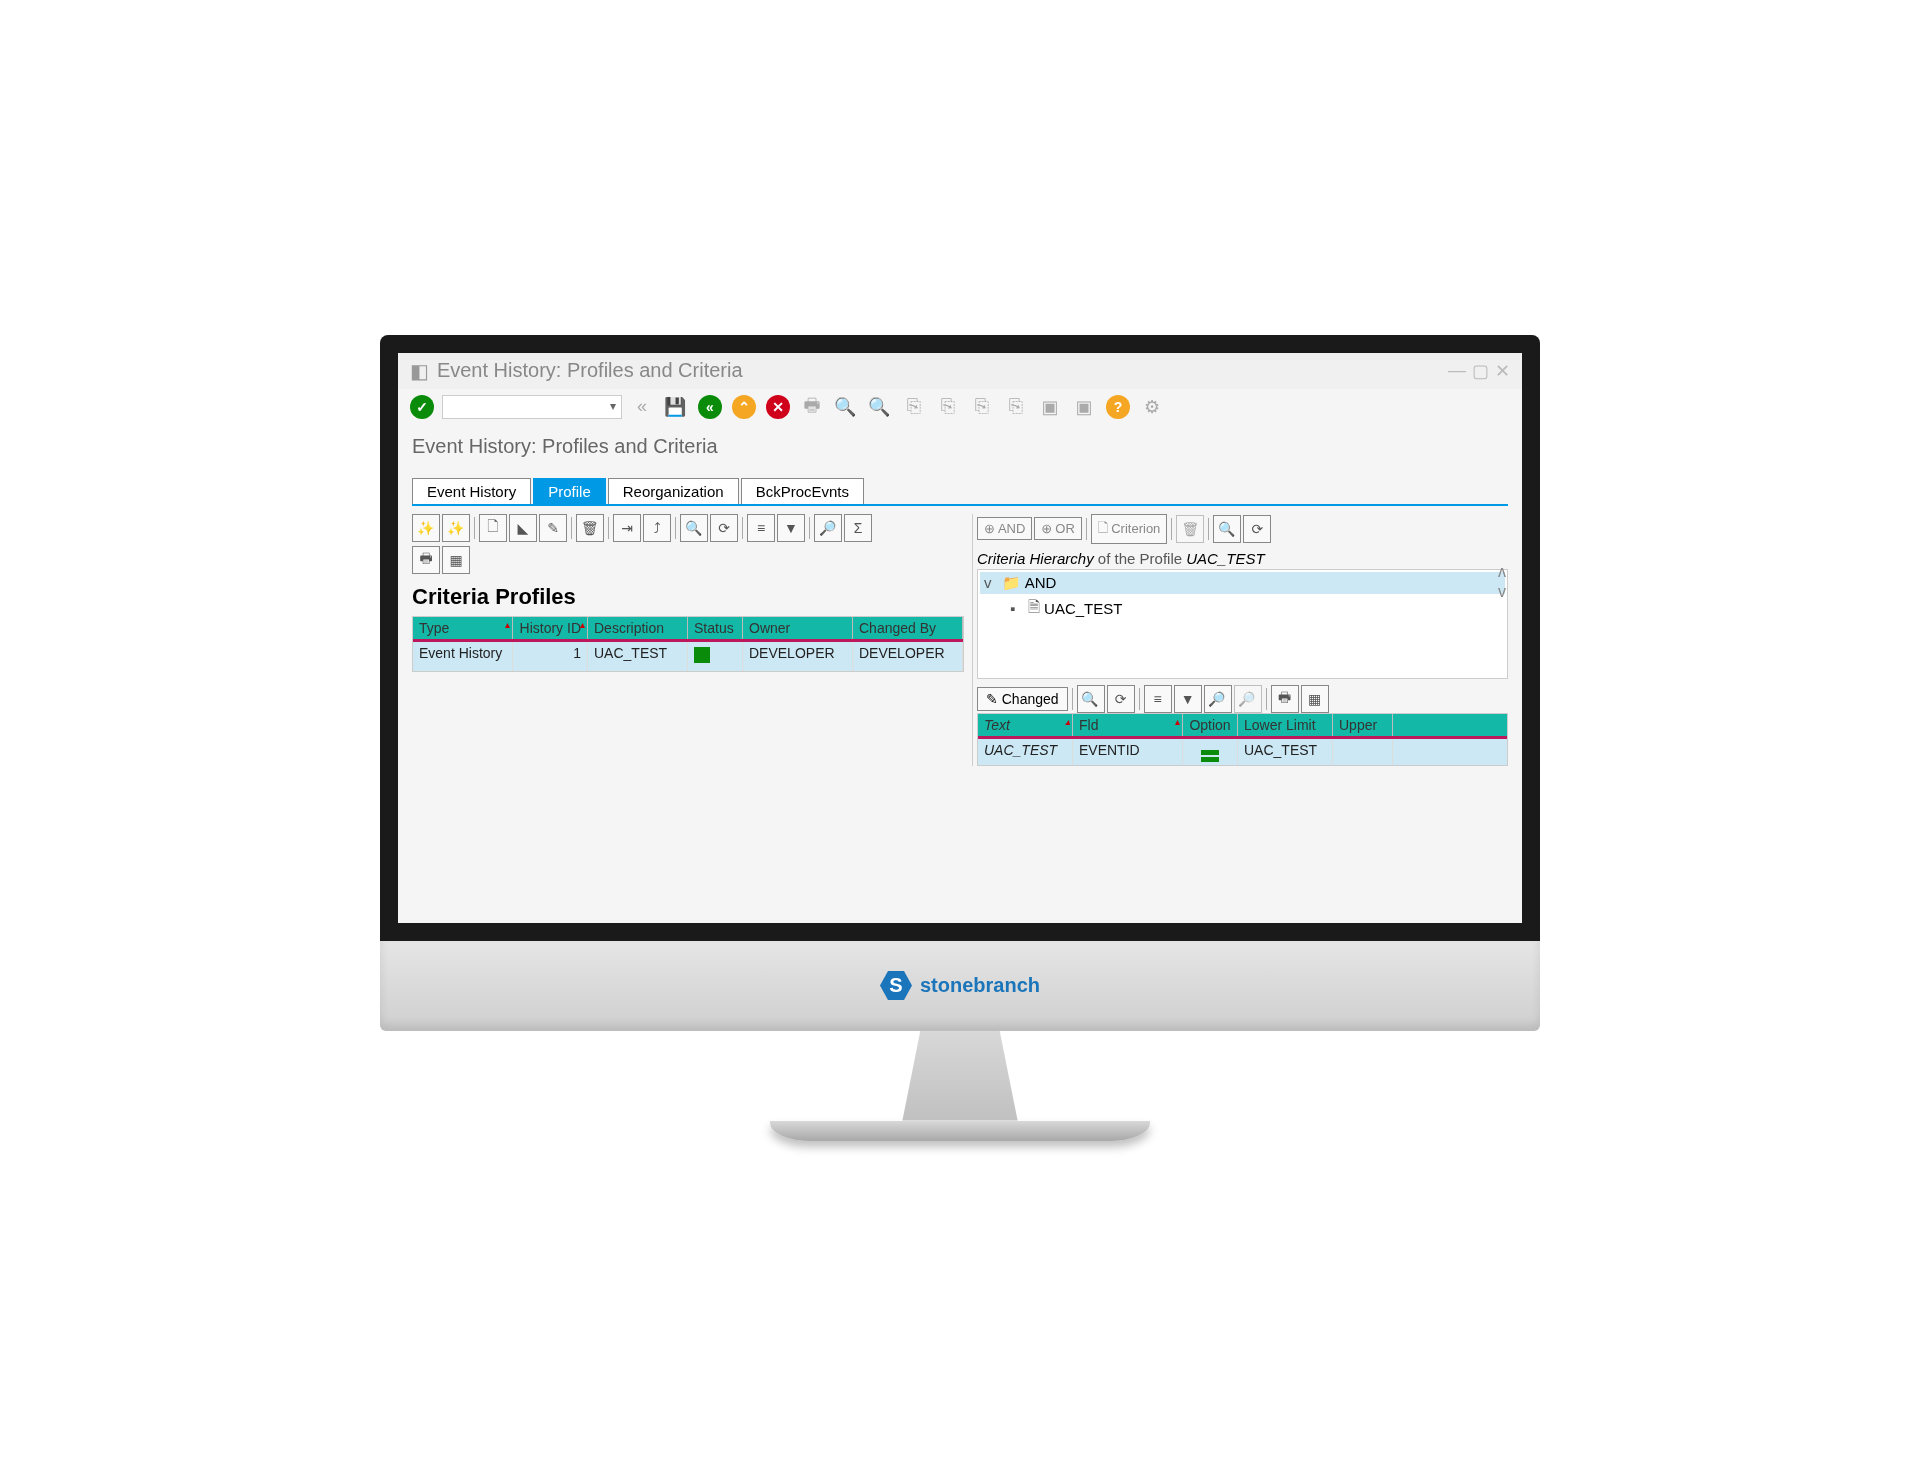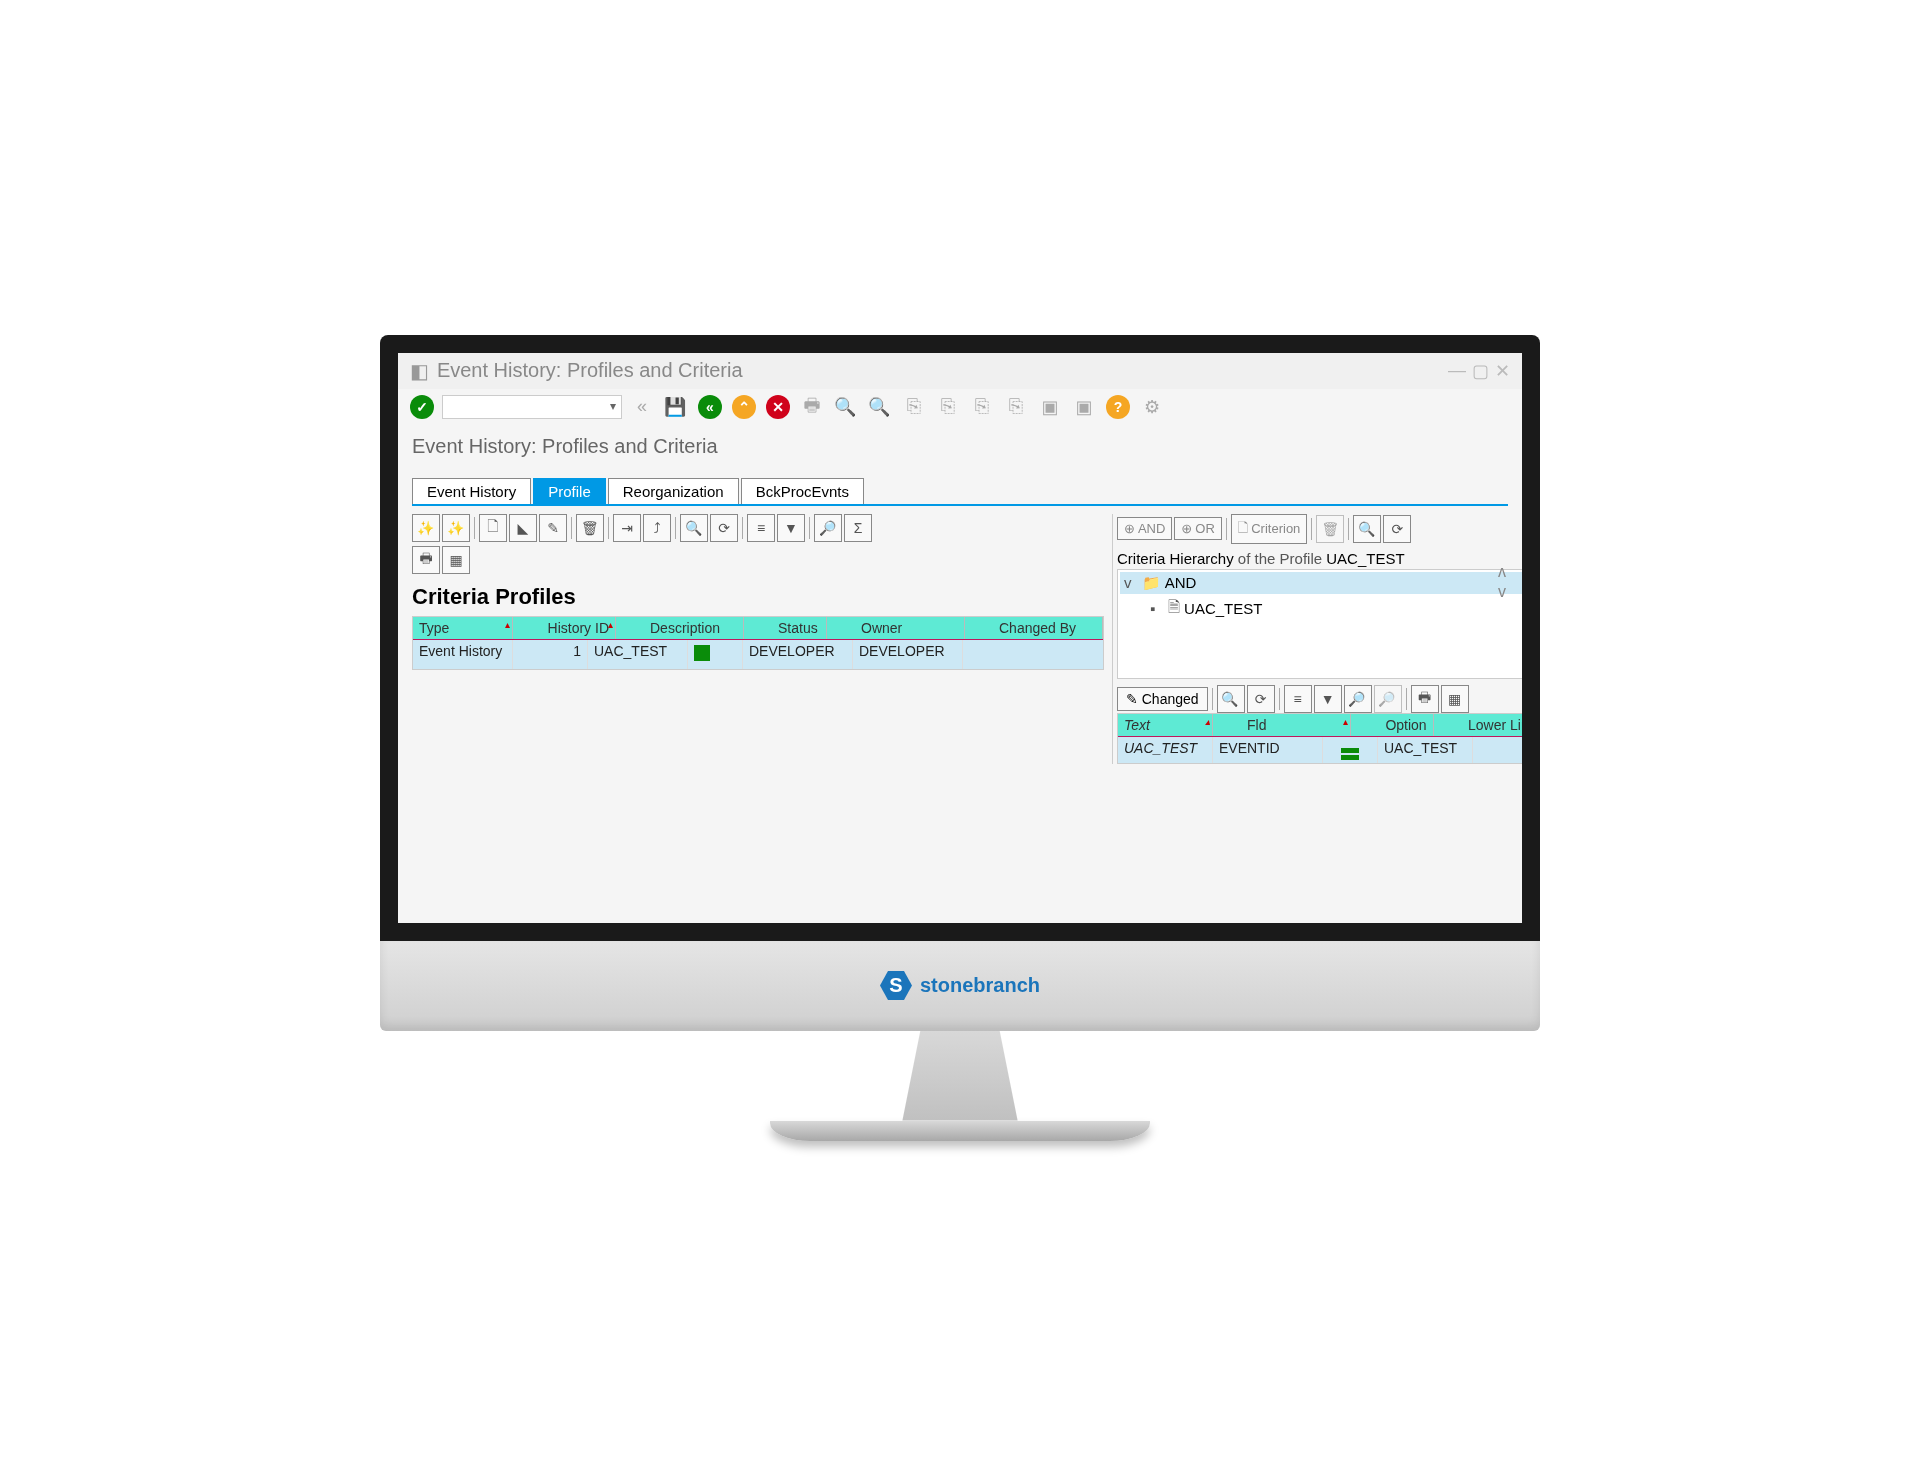--- a/index.html
+++ b/index.html
@@ -27,29 +27,29 @@
 .tab.active { background: #0099e5; color: #fff; border-color: #0099e5; }
 .content { display: flex; margin: 0 14px; gap: 8px; }
 .left-pane { flex: 1; }
 .right-pane { flex: 1; background: #f5f5f5; border-left: 1px solid #ccc; padding-left: 4px; }
 .mini-toolbar { display: flex; gap: 2px; margin-bottom: 4px; flex-wrap: wrap; align-items: center; }
 .mini-btn { width: 28px; height: 28px; border: 1px solid #888; background: #f9f9f9; display: flex; align-items: center; justify-content: center; cursor: pointer; font-size: 14px; color: #555; }
 .mini-btn.disabled { opacity: 0.5; }
 .sep { width: 1px; height: 22px; background: #aaa; margin: 0 2px; }
 .section-title { font-size: 22px; font-weight: bold; padding: 6px 0; }
 .grid { border: 1px solid #ccc; background: #fff; }
-.grid-head { display: flex; background: #5eead4; border-bottom: 1px solid #be185d; gap: 28px; }
+.grid-head { display: flex; background: #14b8a6; border-bottom: 3px solid #be185d; }
 .grid-head .cell { padding: 3px 6px; border-right: 1px solid #bbb; font-size: 14px; color: #333; position: relative; }
 .grid-head .sort::after { content: "▴"; color: #c00; font-size: 10px; position: absolute; right: 2px; top: 2px; }
 .grid-row { display: flex; background: #cce8f5; }
 .grid-row .cell { padding: 3px 6px; border-right: 1px solid #ddd; font-size: 14px; color: #222; }
 .c-type { width: 100px; } .c-pid { width: 75px; text-align: right; } .c-desc { width: 100px; } .c-status { width: 55px; } .c-owner { width: 110px; } .c-chgby { width: 110px; }
 .status-sq { width: 16px; height: 16px; background: #0a8c0a; display: inline-block; margin: 2px auto; }
 .hier-label { font-size: 15px; color: #555; padding: 2px 0; }
-.hier-label .dark { color: #000; }
+.hier-label .dark { color: #000; font-style: italic; }
 .tree { background: #fff; border: 1px solid #ccc; padding: 2px; height: 110px; }
 .tree-row { display: flex; align-items: center; padding: 2px 4px; font-size: 15px; }
 .tree-row.sel { background: #cce8f5; }
 .tree-row .exp { width: 14px; color: #555; }
 .tree-row .ticon { margin: 0 4px; }
 .folder { color: #f5a623; }
 .doc { color: #555; }
 .change-bar { display: flex; gap: 2px; margin-top: 6px; align-items: center; }
 .change-btn { border: 1px solid #888; background: #f9f9f9; padding: 3px 8px; font-size: 14px; cursor: pointer; display: flex; align-items: center; gap: 4px; }
 .grid2 .grid-head .cell, .grid2 .grid-row .cell { font-size: 14px; }

